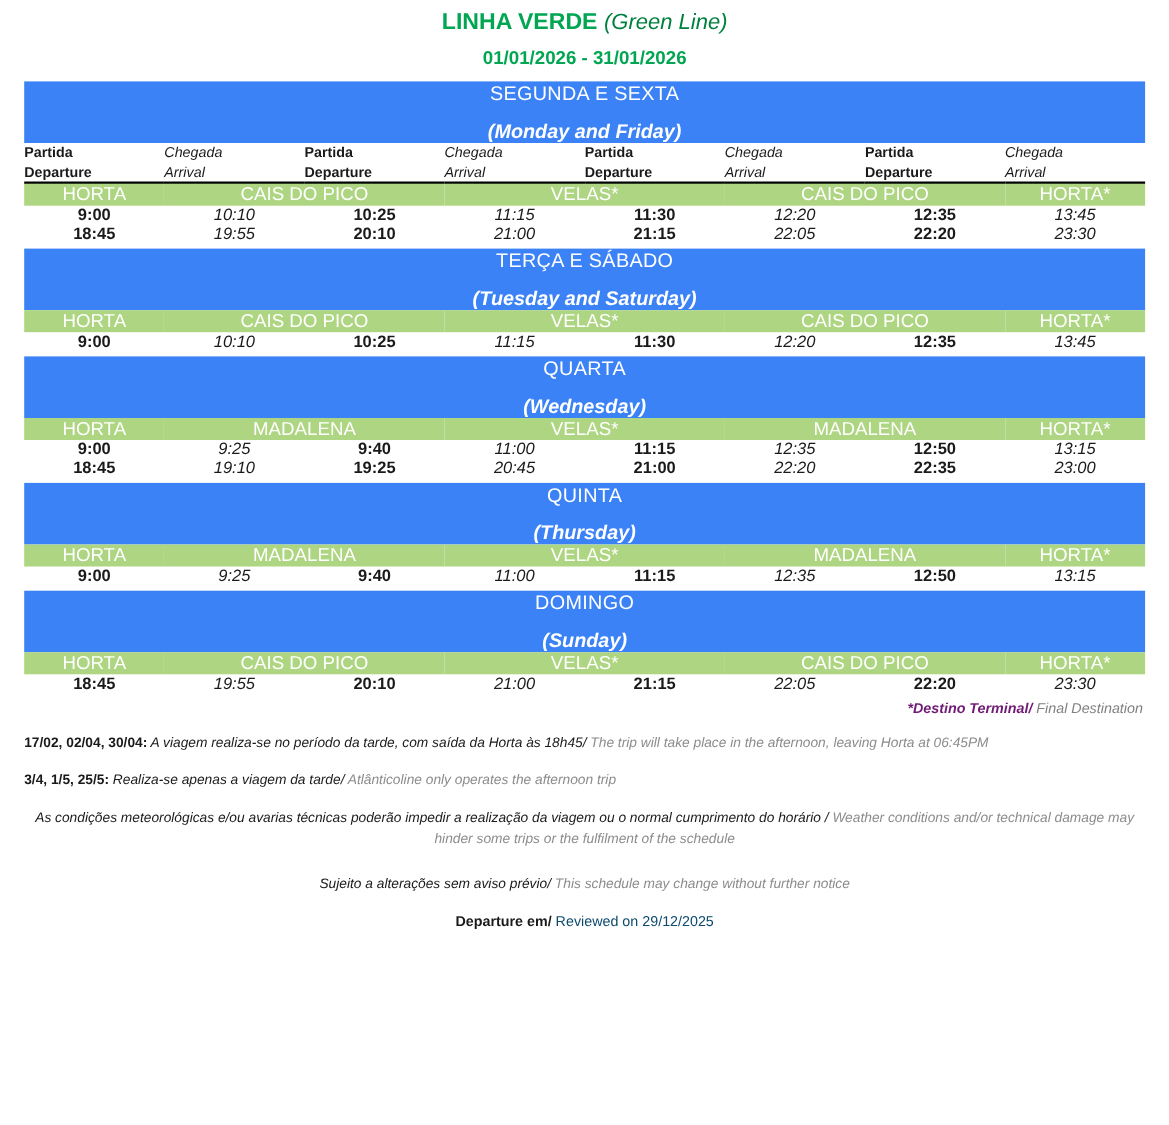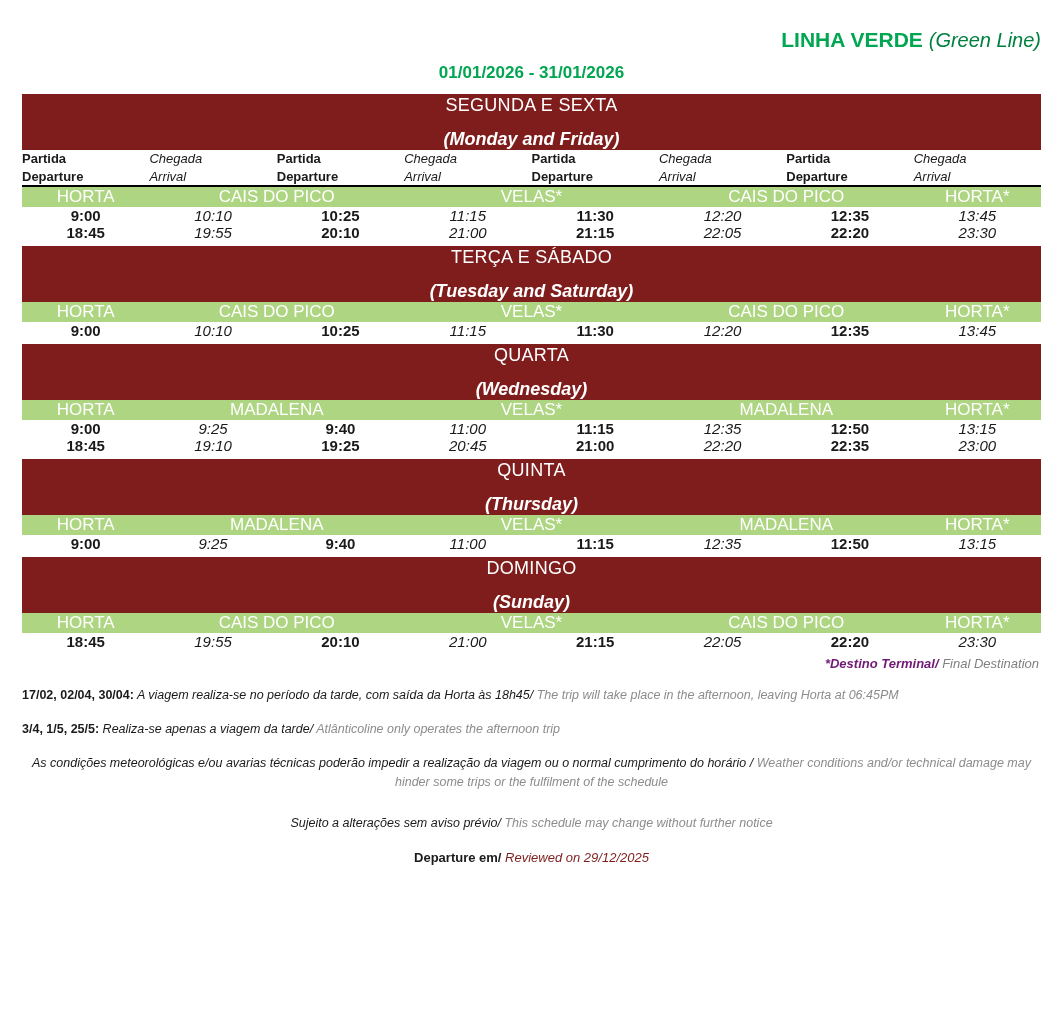--- a/index.html
+++ b/index.html
@@ -14,22 +14,22 @@
     font-family: "Liberation Sans", sans-serif;
     color: #1a1a1a;
     overflow: hidden;
   }
   .page {
     width: 1063px;
     padding: 0 22px;
   }
   
   .title {
-    text-align: right;
-    padding-top: 28px;
+    text-align: center;
+    padding-top: 8px;
     font-size: 21px;
     line-height: 1.1;
   }
   .title .pt {
     color: #00a651;
     font-weight: bold;
   }
   .title .en {
     color: #00803e;
     font-style: italic;
@@ -47,21 +47,21 @@
   
   table.sched {
     width: 1019px;
     border-collapse: collapse;
     table-layout: fixed;
   }
   table.sched td {
     padding: 0;
   }
   .dayband {
-    background: #7f1d1d;
+    background: #3b82f6;
     color: #ffffff;
     text-align: center;
     font-size: 17px;
     padding: 7px 0 8px 0;
     line-height: 1.25;
   }
   .dayband .pt { font-weight: normal; font-size: 18px; letter-spacing: .3px; }
   .dayband .en { font-style: italic; font-weight: bold; font-size: 18px; display: block; margin-top: 11px; }
 
   .colhead td {
@@ -121,21 +121,21 @@
   .note-center.tight { margin-top: 16px; }
   .note-center .pt { font-style: italic; color: #1a1a1a; }
   .note-center .en { font-style: italic; color: #8c8c8c; }
 
   .updated {
     text-align: center;
     font-size: 13px;
     margin-top: 18px;
   }
   .updated .lbl { font-weight: bold; }
-  .updated .val { font-style: italic; color: #7f1d1d; }
+  .updated .val { color: #0c4a6e; }
 </style>
 </head>
 <body>
 
 <div class="page">
 
   <div class="title">
     <span class="pt">LINHA VERDE</span>
     <span class="en">(Green Line)</span>
   </div>

